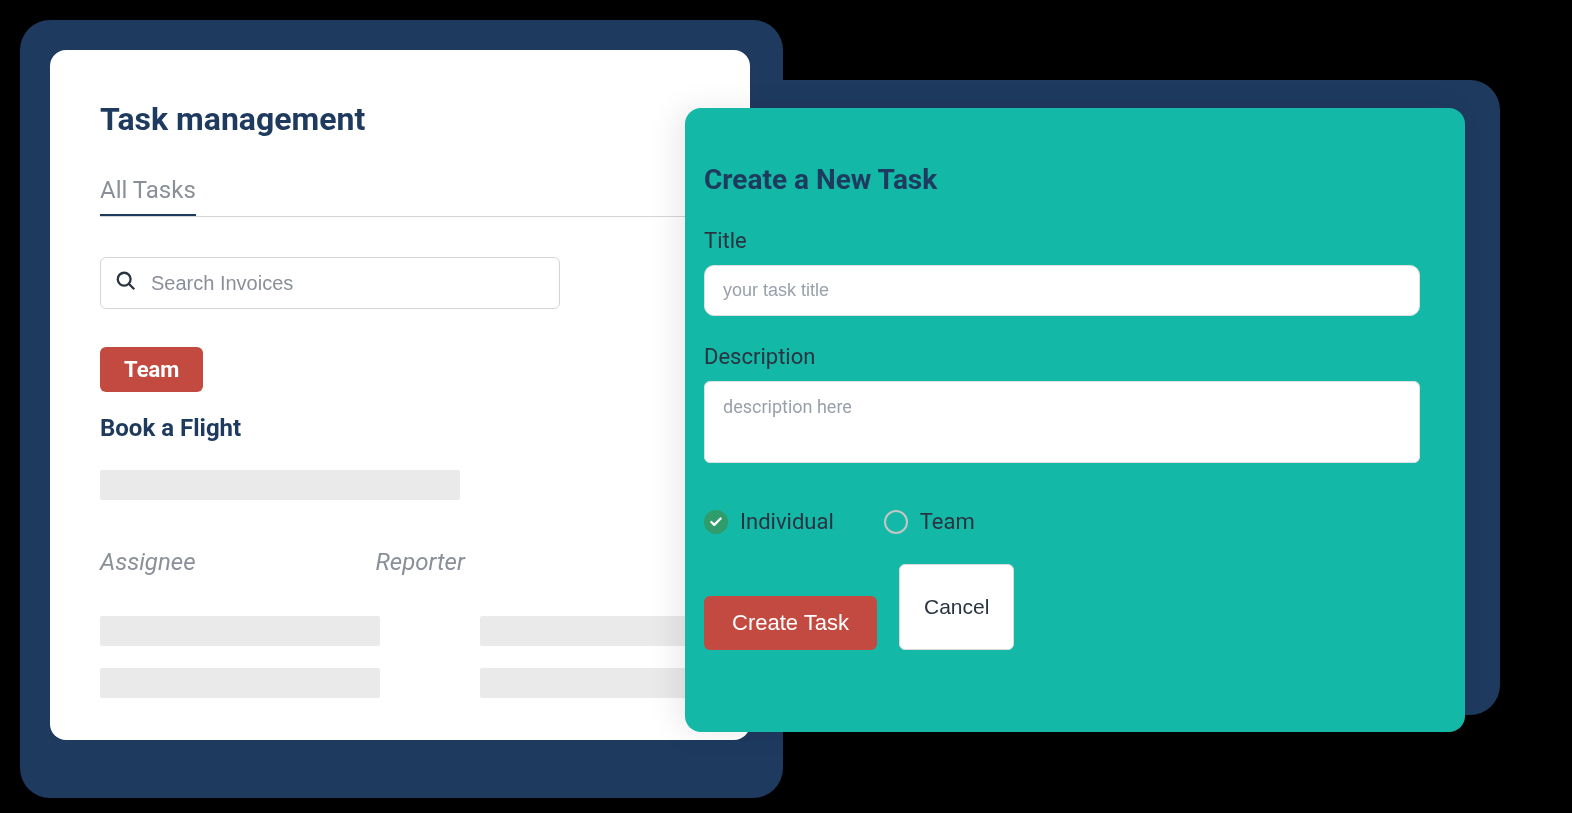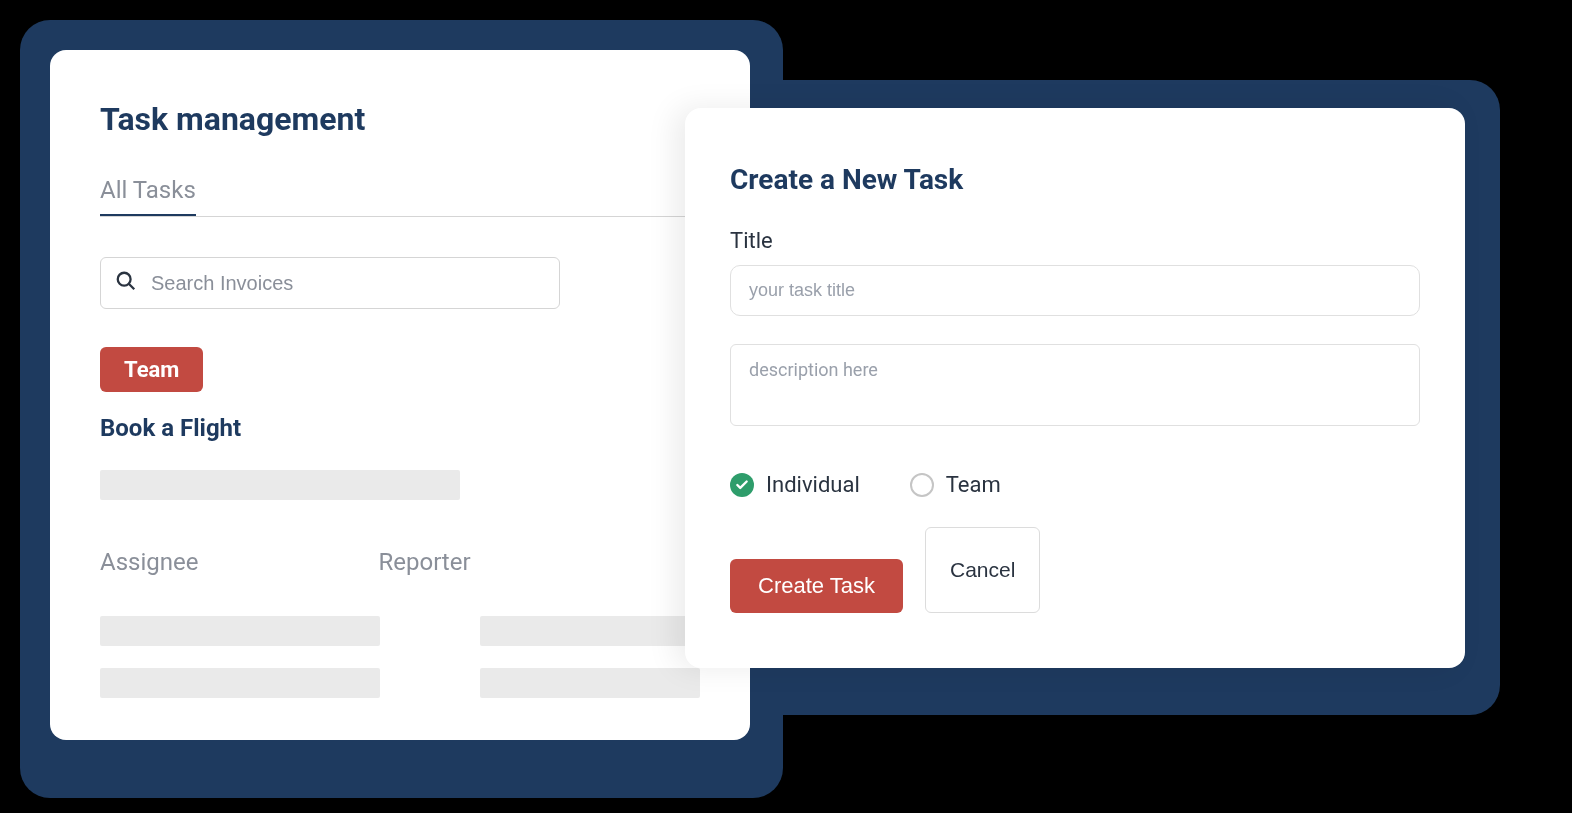--- a/index.html
+++ b/index.html
@@ -42,24 +42,24 @@
       background: #fff;
       border-radius: 16px;
       padding: 50px 50px 30px 50px;
       overflow: hidden;
     }
     .card-right {
       position: absolute;
       left: 685px;
       top: 108px;
       width: 780px;
-      height: 560px;
-      background: #ffffff;
+      height: 624px;
+      background: #14b8a6;
       border-radius: 16px;
-      padding: 55px 45px 40px 45px;
+      padding: 55px 45px 40px 19px;
       box-shadow: -10px 0 30px rgba(0,0,0,0.08);
     }
     .title {
       font-size: 32px;
       font-weight: 700;
       color: #1e3a5f;
       margin-bottom: 38px;
     }
     .tab-row {
       border-bottom: 1px solid #d5d5d5;
@@ -125,20 +125,21 @@
       margin-bottom: 48px;
     }
     .cols {
       display: flex;
       gap: 180px;
       margin-bottom: 40px;
     }
     .col-header {
       font-size: 24px;
       color: #8a8f99;
+      font-style: italic;
     }
     .sk-row {
       display: flex;
       gap: 100px;
       margin-bottom: 22px;
     }
     .sk-cell {
       width: 280px;
       height: 30px;
       background: #eaeaea;
@@ -288,20 +289,21 @@
     <div class="sk-cell2"></div>
   </div>
 </div>
 
 <div class="card-right">
   <div class="form-title">Create a New Task</div>
 
   <label class="field-label">Title</label>
   <input class="text-input" type="text" placeholder="your task title" style="">
 
+  <label class="field-label">Description</label>
   <textarea class="textarea" placeholder="description here" style=""></textarea>
 
   <div class="radio-row">
     <div class="radio-option">
       <span class="radio-checked">
         <svg viewBox="0 0 24 24" fill="none" stroke="#fff" stroke-width="4" stroke-linecap="round" stroke-linejoin="round">
           <polyline points="4,12 9,17 20,6"></polyline>
         </svg>
       </span>
       <span>Individual</span>

